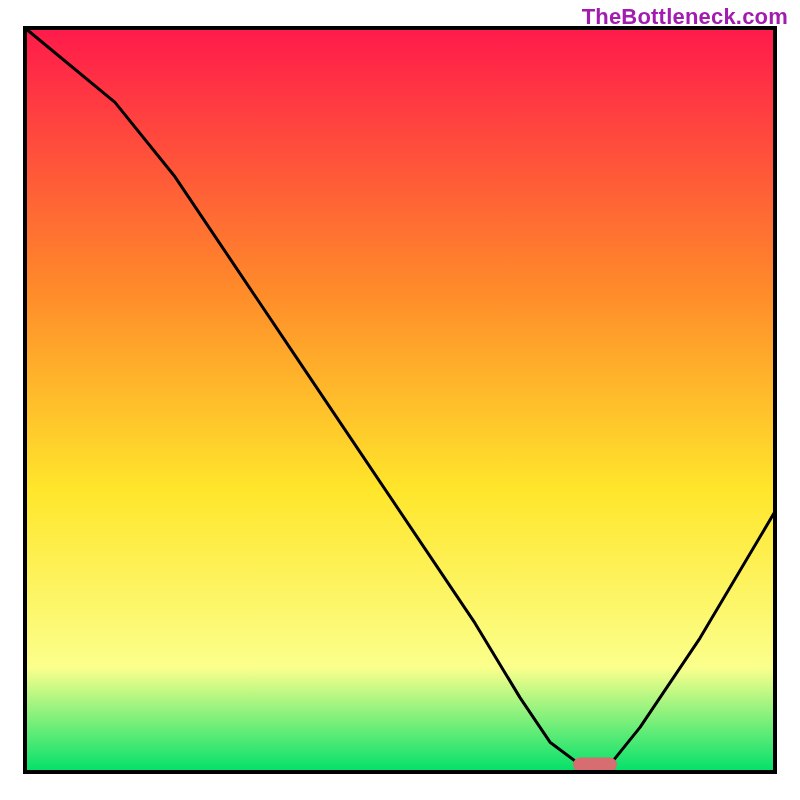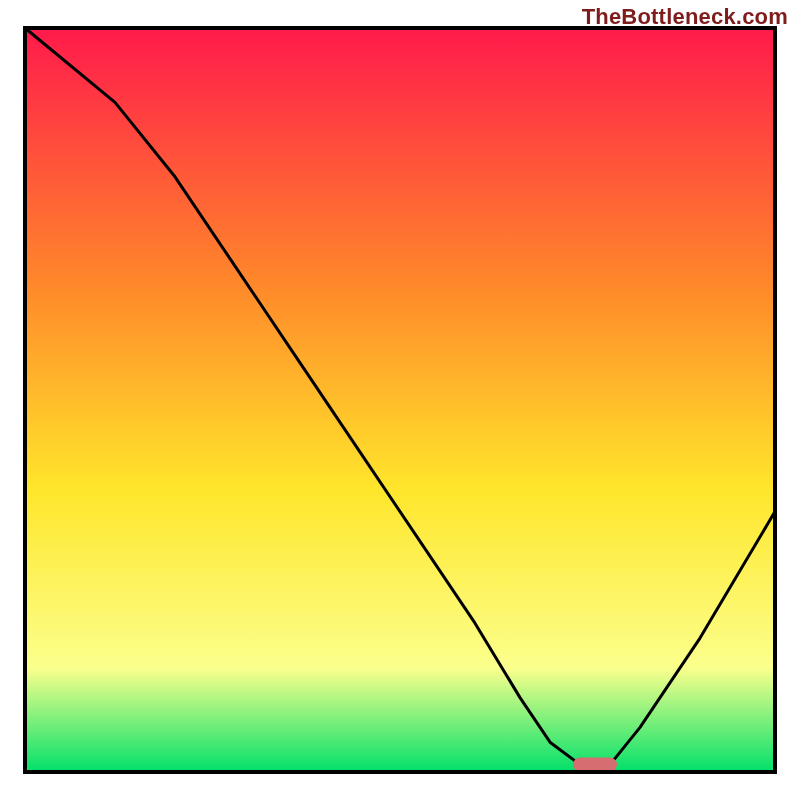--- a/index.html
+++ b/index.html
@@ -14,21 +14,21 @@
     position: relative;
     width: 800px;
     height: 800px;
   }
   .watermark {
     position: absolute;
     top: 4px;
     right: 12px;
     font-size: 22px;
     font-weight: 600;
-    color: #7f1d1d;
+    color: #a21caf;
     letter-spacing: 0.2px;
   }
   svg {
     display: block;
   }
 </style>
 </head>
 <body>
 
 <div class="stage">

